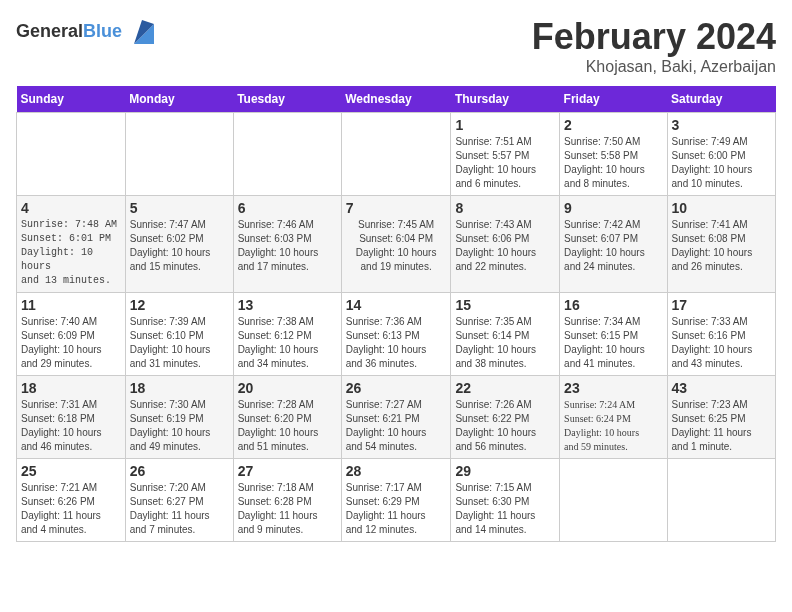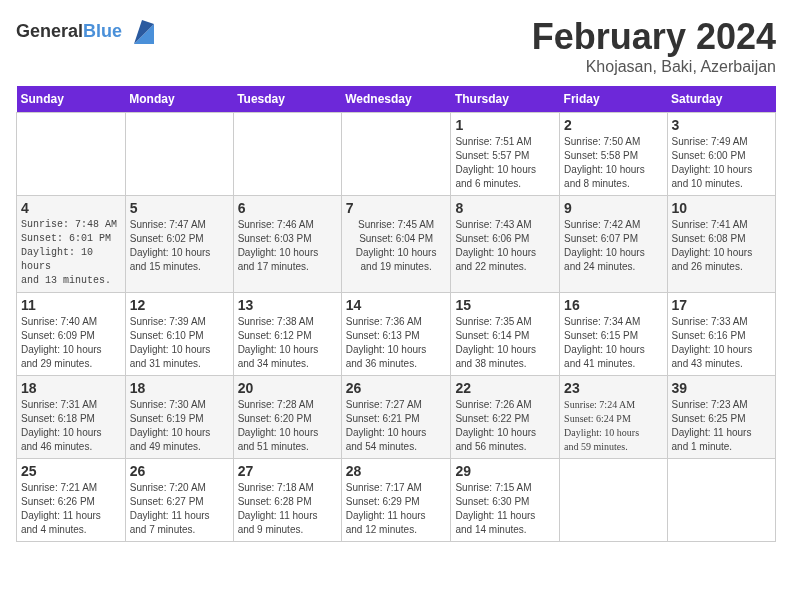--- a/index.html
+++ b/index.html
@@ -296,21 +296,21 @@
 and 56 minutes.</div>
         </td>
         <td>
           <div class="day-number">23</div>
           <div class="day-info" style="white-space: pre-line; font-family: Liberation Serif, serif;">Sunrise: 7:24 AM
 Sunset: 6:24 PM
 Daylight: 10 hours
 and 59 minutes.</div>
         </td>
         <td>
-          <div class="day-number">39</div>
+          <div class="day-number">43</div>
           <div class="day-info" style="white-space: pre-line;">Sunrise: 7:23 AM
 Sunset: 6:25 PM
 Daylight: 11 hours
 and 1 minute.</div>
         </td>
       </tr>
       <tr>
         <td>
           <div class="day-number">25</div>
           <div class="day-info" style="white-space: pre-line;">Sunrise: 7:21 AM

